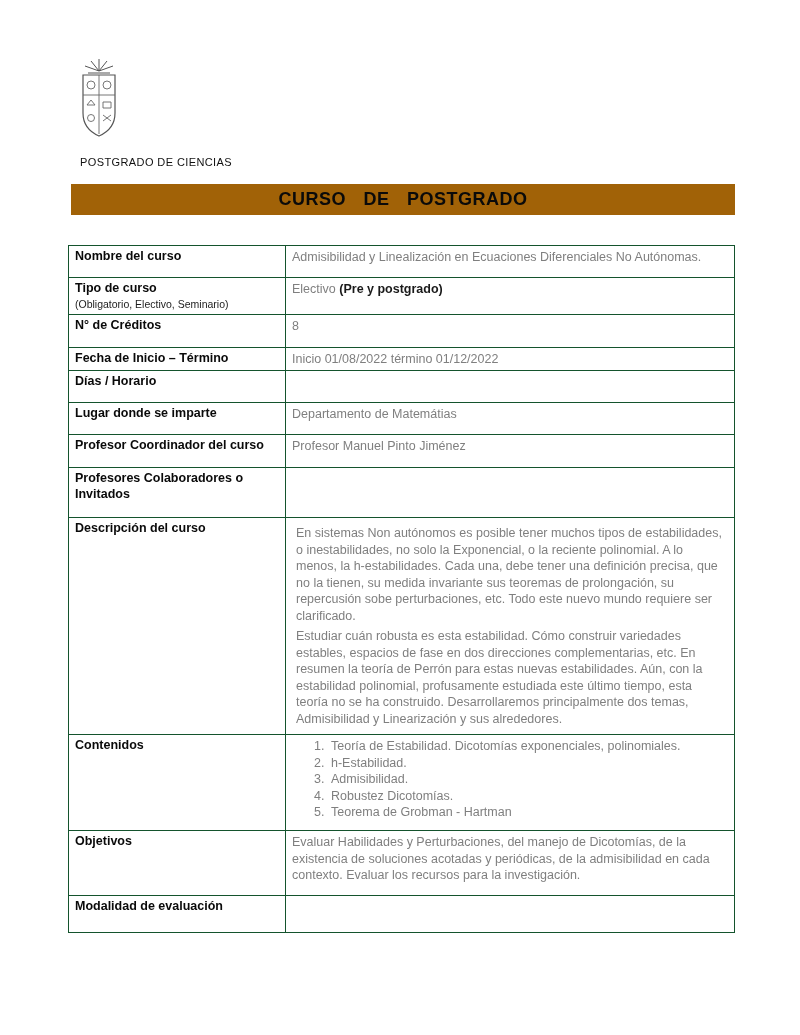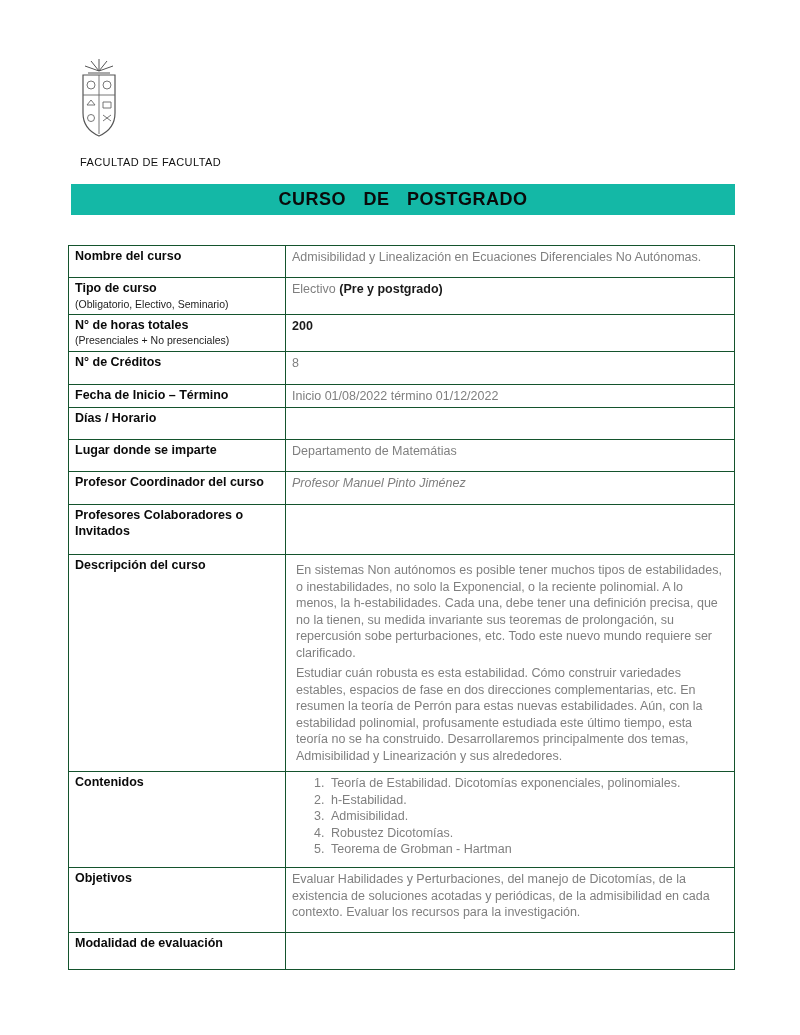--- a/index.html
+++ b/index.html
@@ -8,21 +8,21 @@
     font-family:"Liberation Sans",sans-serif;color:#000;
     overflow:hidden;
   }
   .logo{position:absolute;left:76px;top:58px;width:46px;height:80px;}
   .faculty{
     position:absolute;left:80px;top:156px;
     font-size:11px;letter-spacing:.4px;color:#111;
   }
   .banner{
     position:absolute;left:71px;top:184px;width:664px;height:31px;
-    background:#14b8a6;display:flex;align-items:center;justify-content:center;
+    background:#a16207;display:flex;align-items:center;justify-content:center;
   }
   .banner span{
     font-size:18px;font-weight:bold;color:#0a0a0a;
     word-spacing:12px;letter-spacing:.5px;
   }
   table.course{
     position:absolute;left:68px;top:245px;width:667px;
     border-collapse:collapse;table-layout:fixed;
   }
   table.course td{
@@ -31,21 +31,21 @@
   }
   td.lbl{
     width:203px;font-size:12.5px;font-weight:bold;color:#0a0a0a;line-height:1.25;
   }
   td.val{font-size:12.5px;color:#7f7f7f;line-height:1.32;}
   .sub{display:block;font-size:10.5px;font-weight:normal;color:#1c1c1c;line-height:1.25;margin-top:1px;}
   .boldblack{color:#1a1a1a;font-weight:bold;}
   .val p{margin:4px;}
   ol.contents{margin:0;padding-left:36px;}
   ol.contents li{padding-left:3px;}
-  .coord-val{padding-left:42px;font-style:italic;}
+  .coord-val{padding-left:42px;}
 </style>
 </head>
 <body>
 
 <div class="logo">
   <svg viewBox="0 0 46 80" width="46" height="80">
     <g stroke="#555" stroke-width="1" fill="none">
       <line x1="23" y1="1" x2="23" y2="13"></line>
       <line x1="15" y1="3" x2="23" y2="13"></line>
       <line x1="31" y1="3" x2="23" y2="13"></line>
@@ -60,49 +60,40 @@
       <circle cx="15" cy="27" r="4"></circle>
       <circle cx="31" cy="27" r="4"></circle>
       <path d="M11 47 l4 -5 l4 5 z"></path>
       <path d="M27 44 h8 v6 h-8 z"></path>
       <circle cx="15" cy="60" r="3.5"></circle>
       <path d="M27 57 l8 6 M35 57 l-8 6"></path>
     </g>
   </svg>
 </div>
 
-<div class="faculty">FACULTAD DE FACULTAD</div>
+<div class="faculty">POSTGRADO DE CIENCIAS</div>
 
 <div class="banner">
   <span>CURSO DE POSTGRADO</span>
 </div>
 
 <table class="course">
   <tbody>
       <tr style="height:32px">
     <td class="lbl">Nombre del curso</td>
     <td class="val">Admisibilidad y Linealización en Ecuaciones Diferenciales No Autónomas.</td>
   </tr>
   <tr style="height:31px">
     <td class="lbl">
       <span>Tipo de curso</span>
       <span class="sub">(Obligatorio, Electivo, Seminario)</span>
     </td>
     <td class="val">
       <span>Electivo</span>
       <span class="boldblack">(Pre y postgrado)</span>
-    </td>
-  </tr>
-  <tr style="height:32px">
-    <td class="lbl">
-      <span>N° de horas totales</span>
-      <span class="sub">(Presenciales + No presenciales)</span>
-    </td>
-    <td class="val">
-      <span class="boldblack">200</span>
     </td>
   </tr>
   <tr style="height:33px">
     <td class="lbl">N° de Créditos</td>
     <td class="val">8</td>
   </tr>
   <tr style="height:22px">
     <td class="lbl">Fecha de Inicio – Término</td>
     <td class="val">Inicio 01/08/2022 término 01/12/2022</td>
   </tr>

